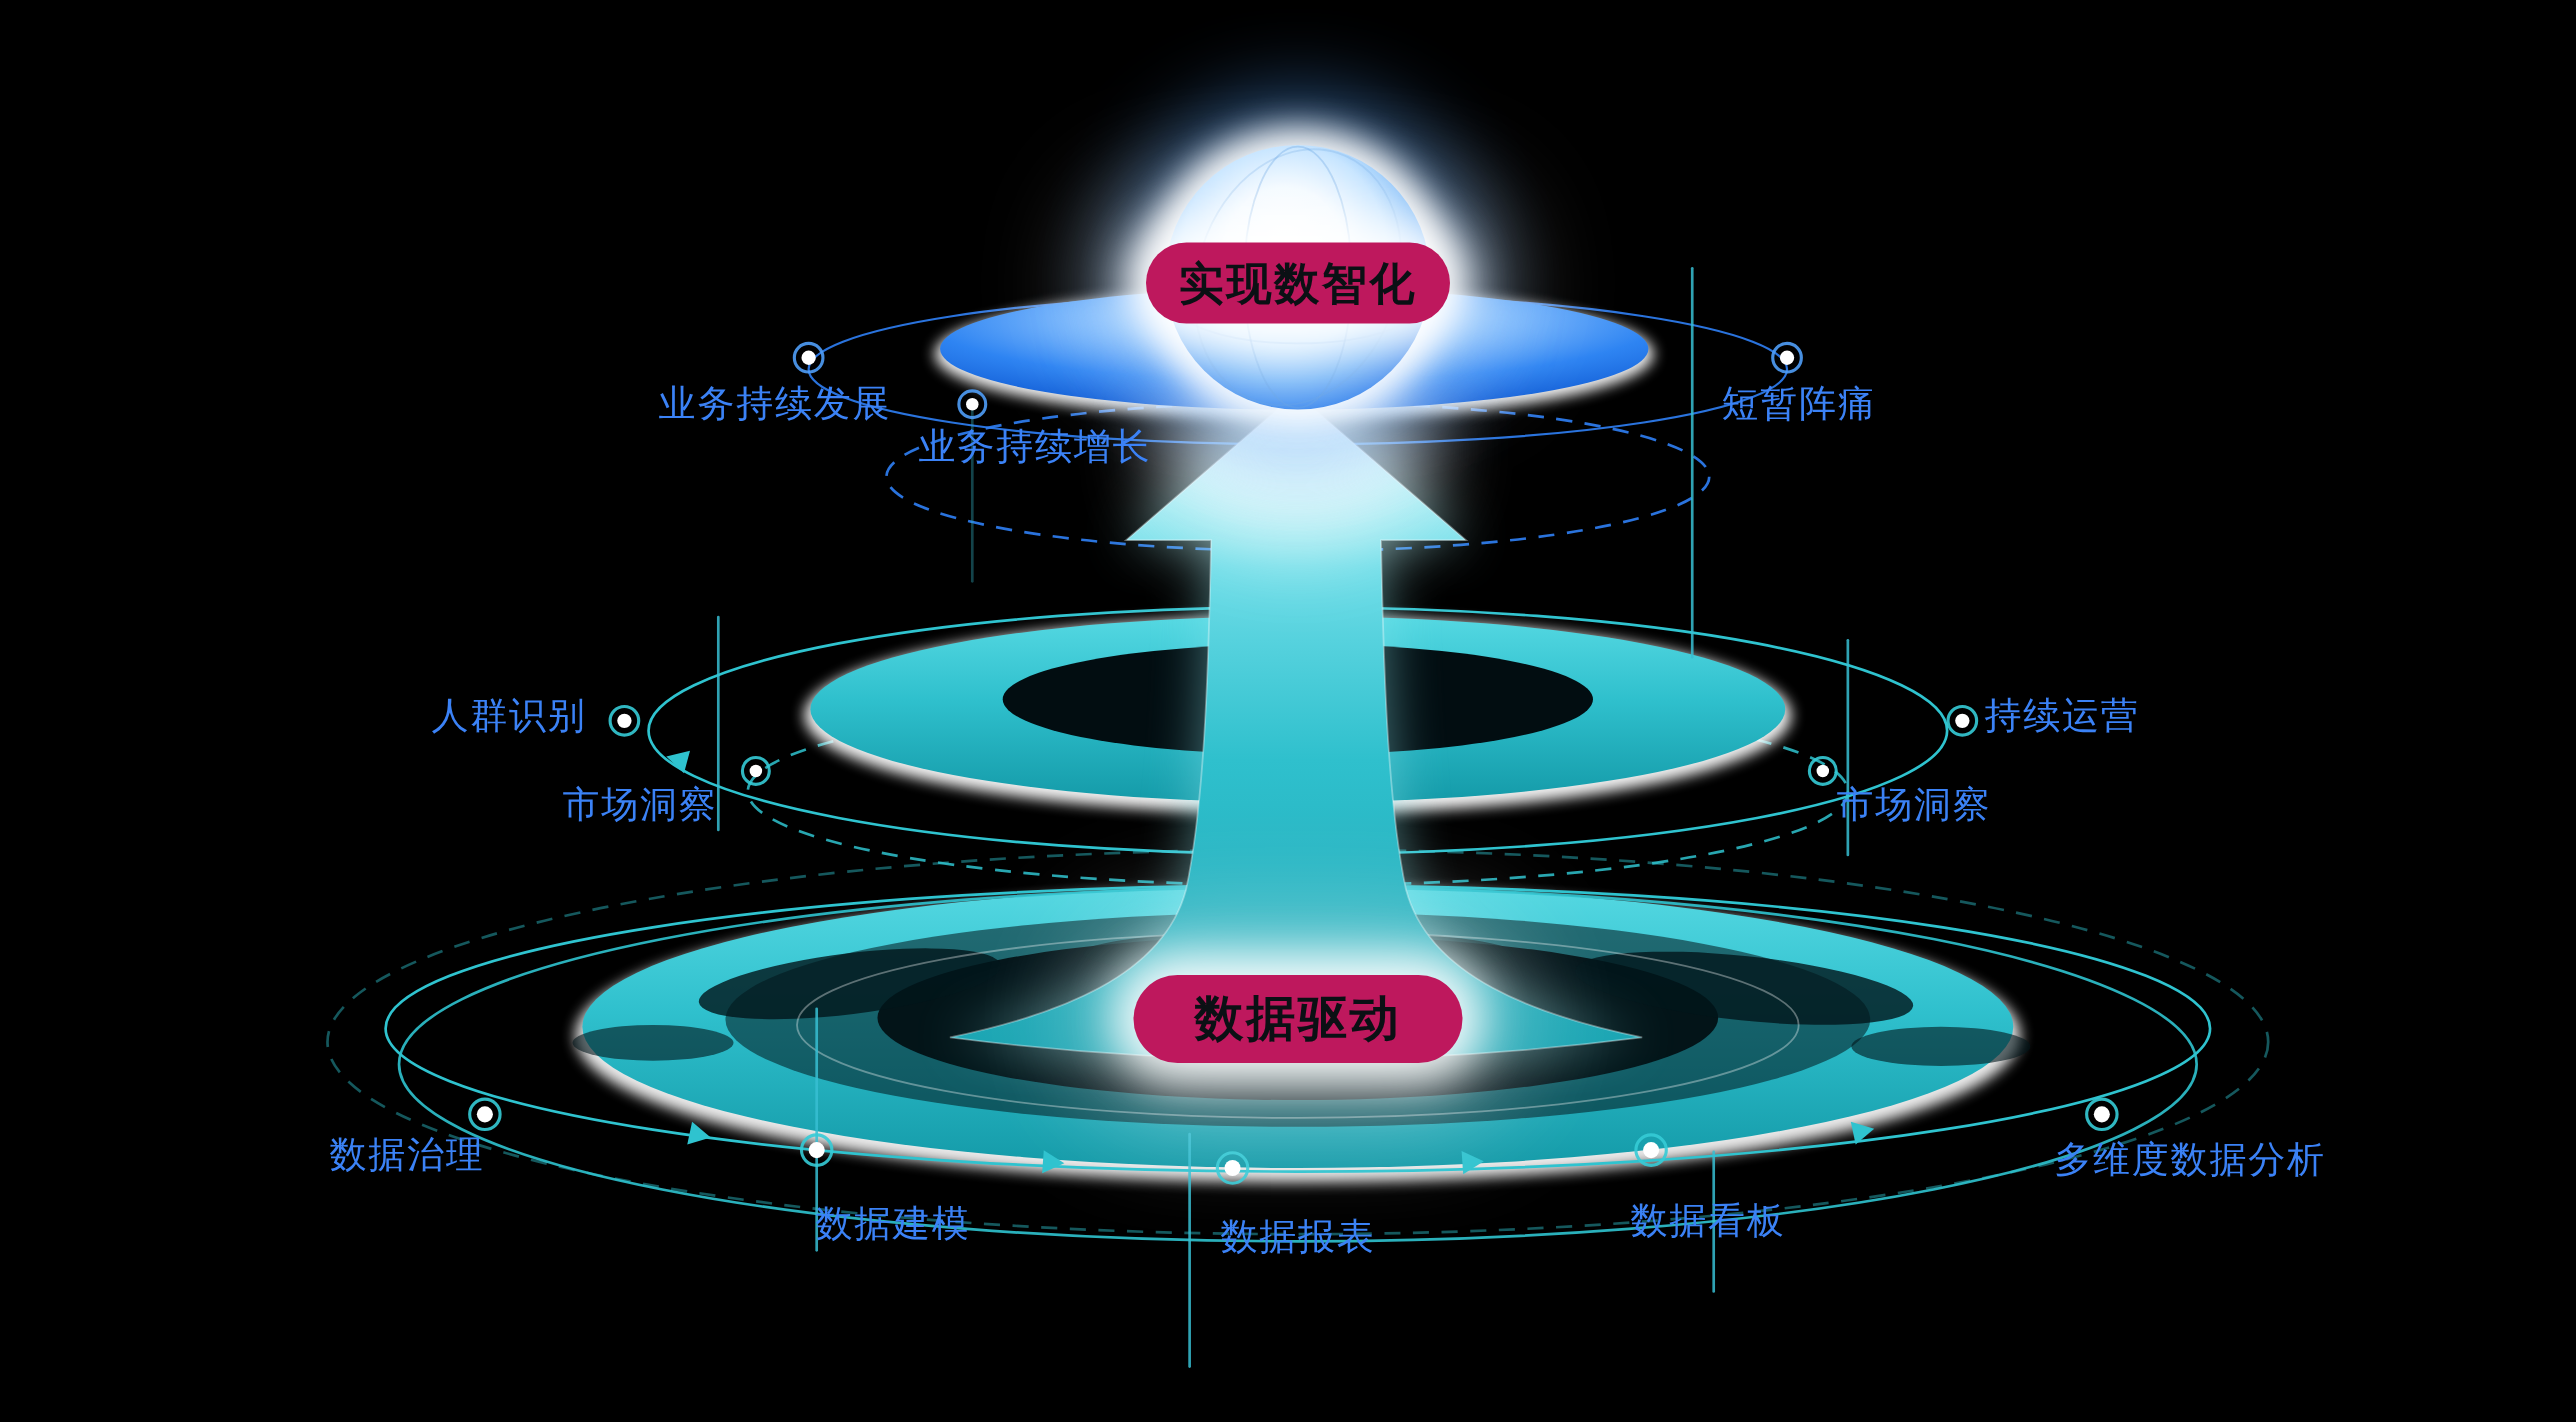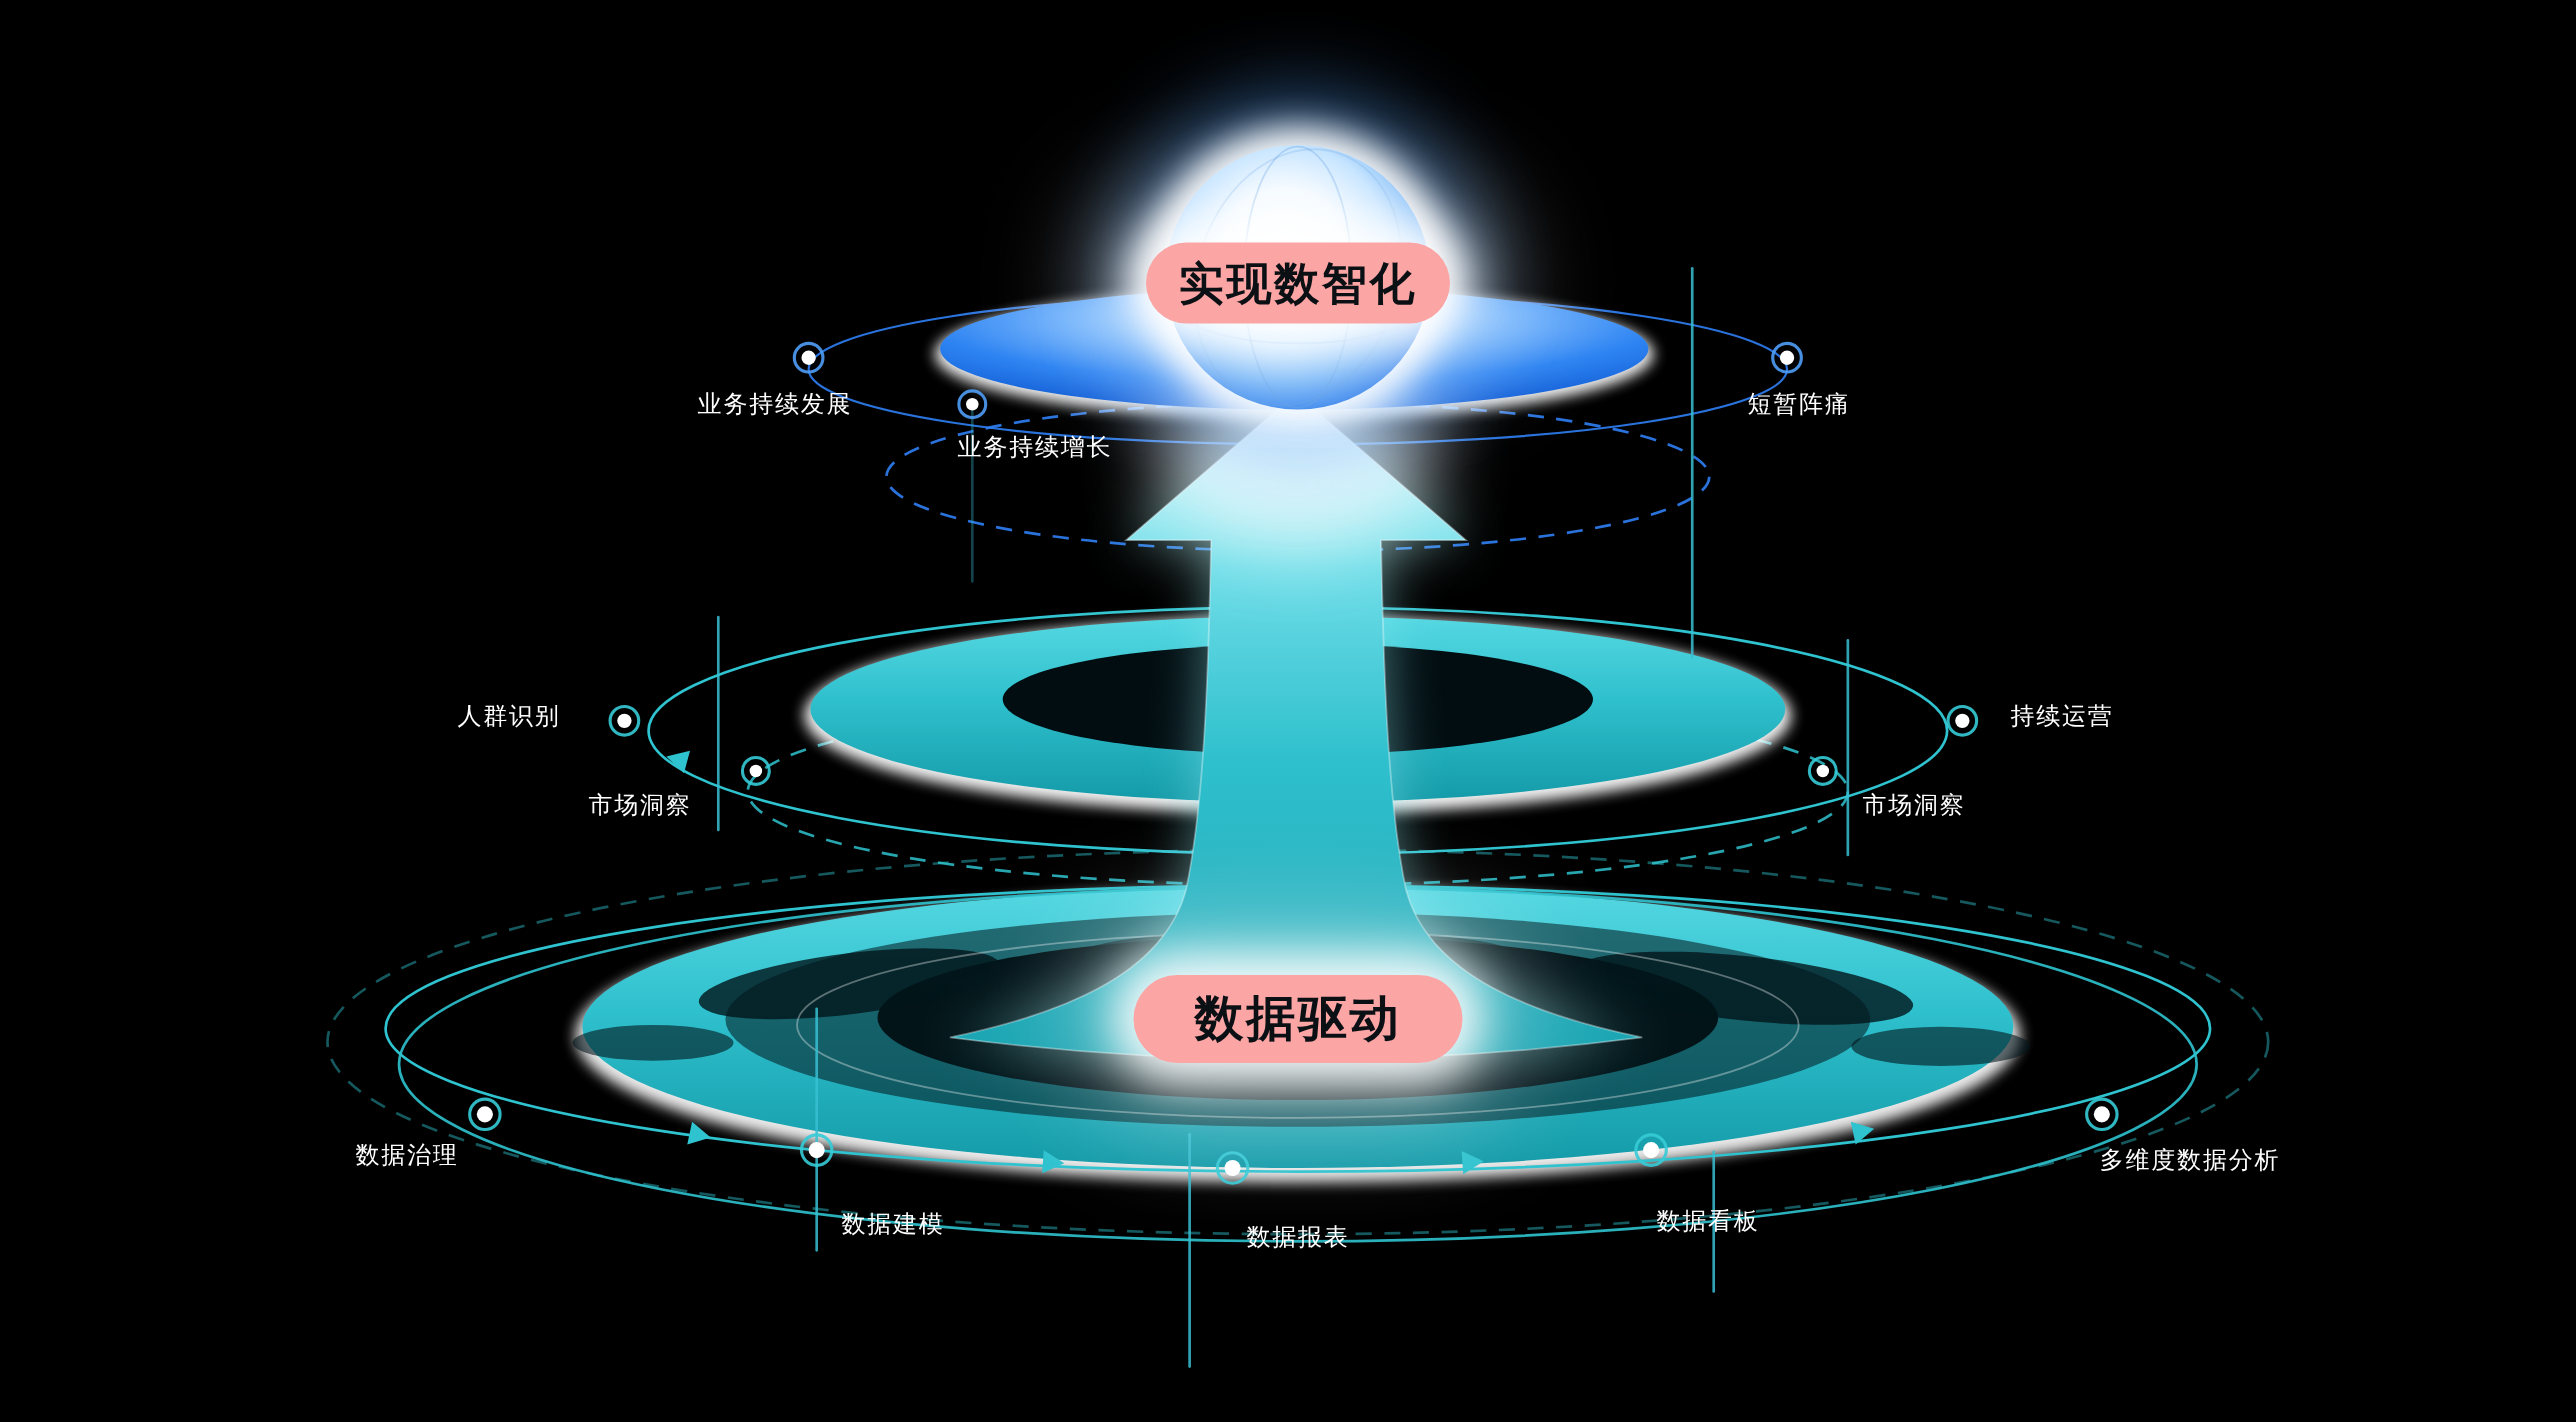--- a/index.html
+++ b/index.html
@@ -4,25 +4,25 @@
 <style>
   html,body{margin:0;padding:0;background:#000;}
   body{
     width:2576px;height:1422px;overflow:hidden;position:relative;
     font-family:"Liberation Sans","DejaVu Sans",sans-serif;
   }
   .stage{position:absolute;inset:0;}
   svg{position:absolute;left:0;top:0;}
   .lbl{
     position:absolute;transform:translate(-50%,-50%);
-    color:#ffffff;font-size:24px;letter-spacing:1.8px;white-space:nowrap;
+    color:#3b82f6;font-size:37px;letter-spacing:1.8px;white-space:nowrap;
   }
   .pill{
     position:absolute;transform:translate(-50%,-50%);
-    background:#fca5a5;border-radius:50px;
+    background:#be185d;border-radius:50px;
     display:flex;align-items:center;justify-content:center;
     color:#0b1014;font-weight:700;white-space:nowrap;
     box-shadow:0 0 45px 19.7px rgba(255,255,255,.92),0 0 107px 54px rgba(255,255,255,.40);
     font-family:Liberation Mono, monospace;
   }
   .pill.top{left:1298px;top:283px;width:304px;height:81px;font-size:45px;letter-spacing:2.7px;}
   .pill.mid{left:1291px;top:691px;width:385px;height:88px;font-size:41px;letter-spacing:1.8px;}
   .pill.bot{left:1298px;top:1019px;width:329px;height:88px;font-size:49px;letter-spacing:2.7px;}
   .dash-teal{fill:none;stroke:#2fc3cf;stroke-width:3;stroke-dasharray:18 14;}
   .dash-blue{fill:none;stroke:#2f7ff5;stroke-width:3;stroke-dasharray:18 14;}

